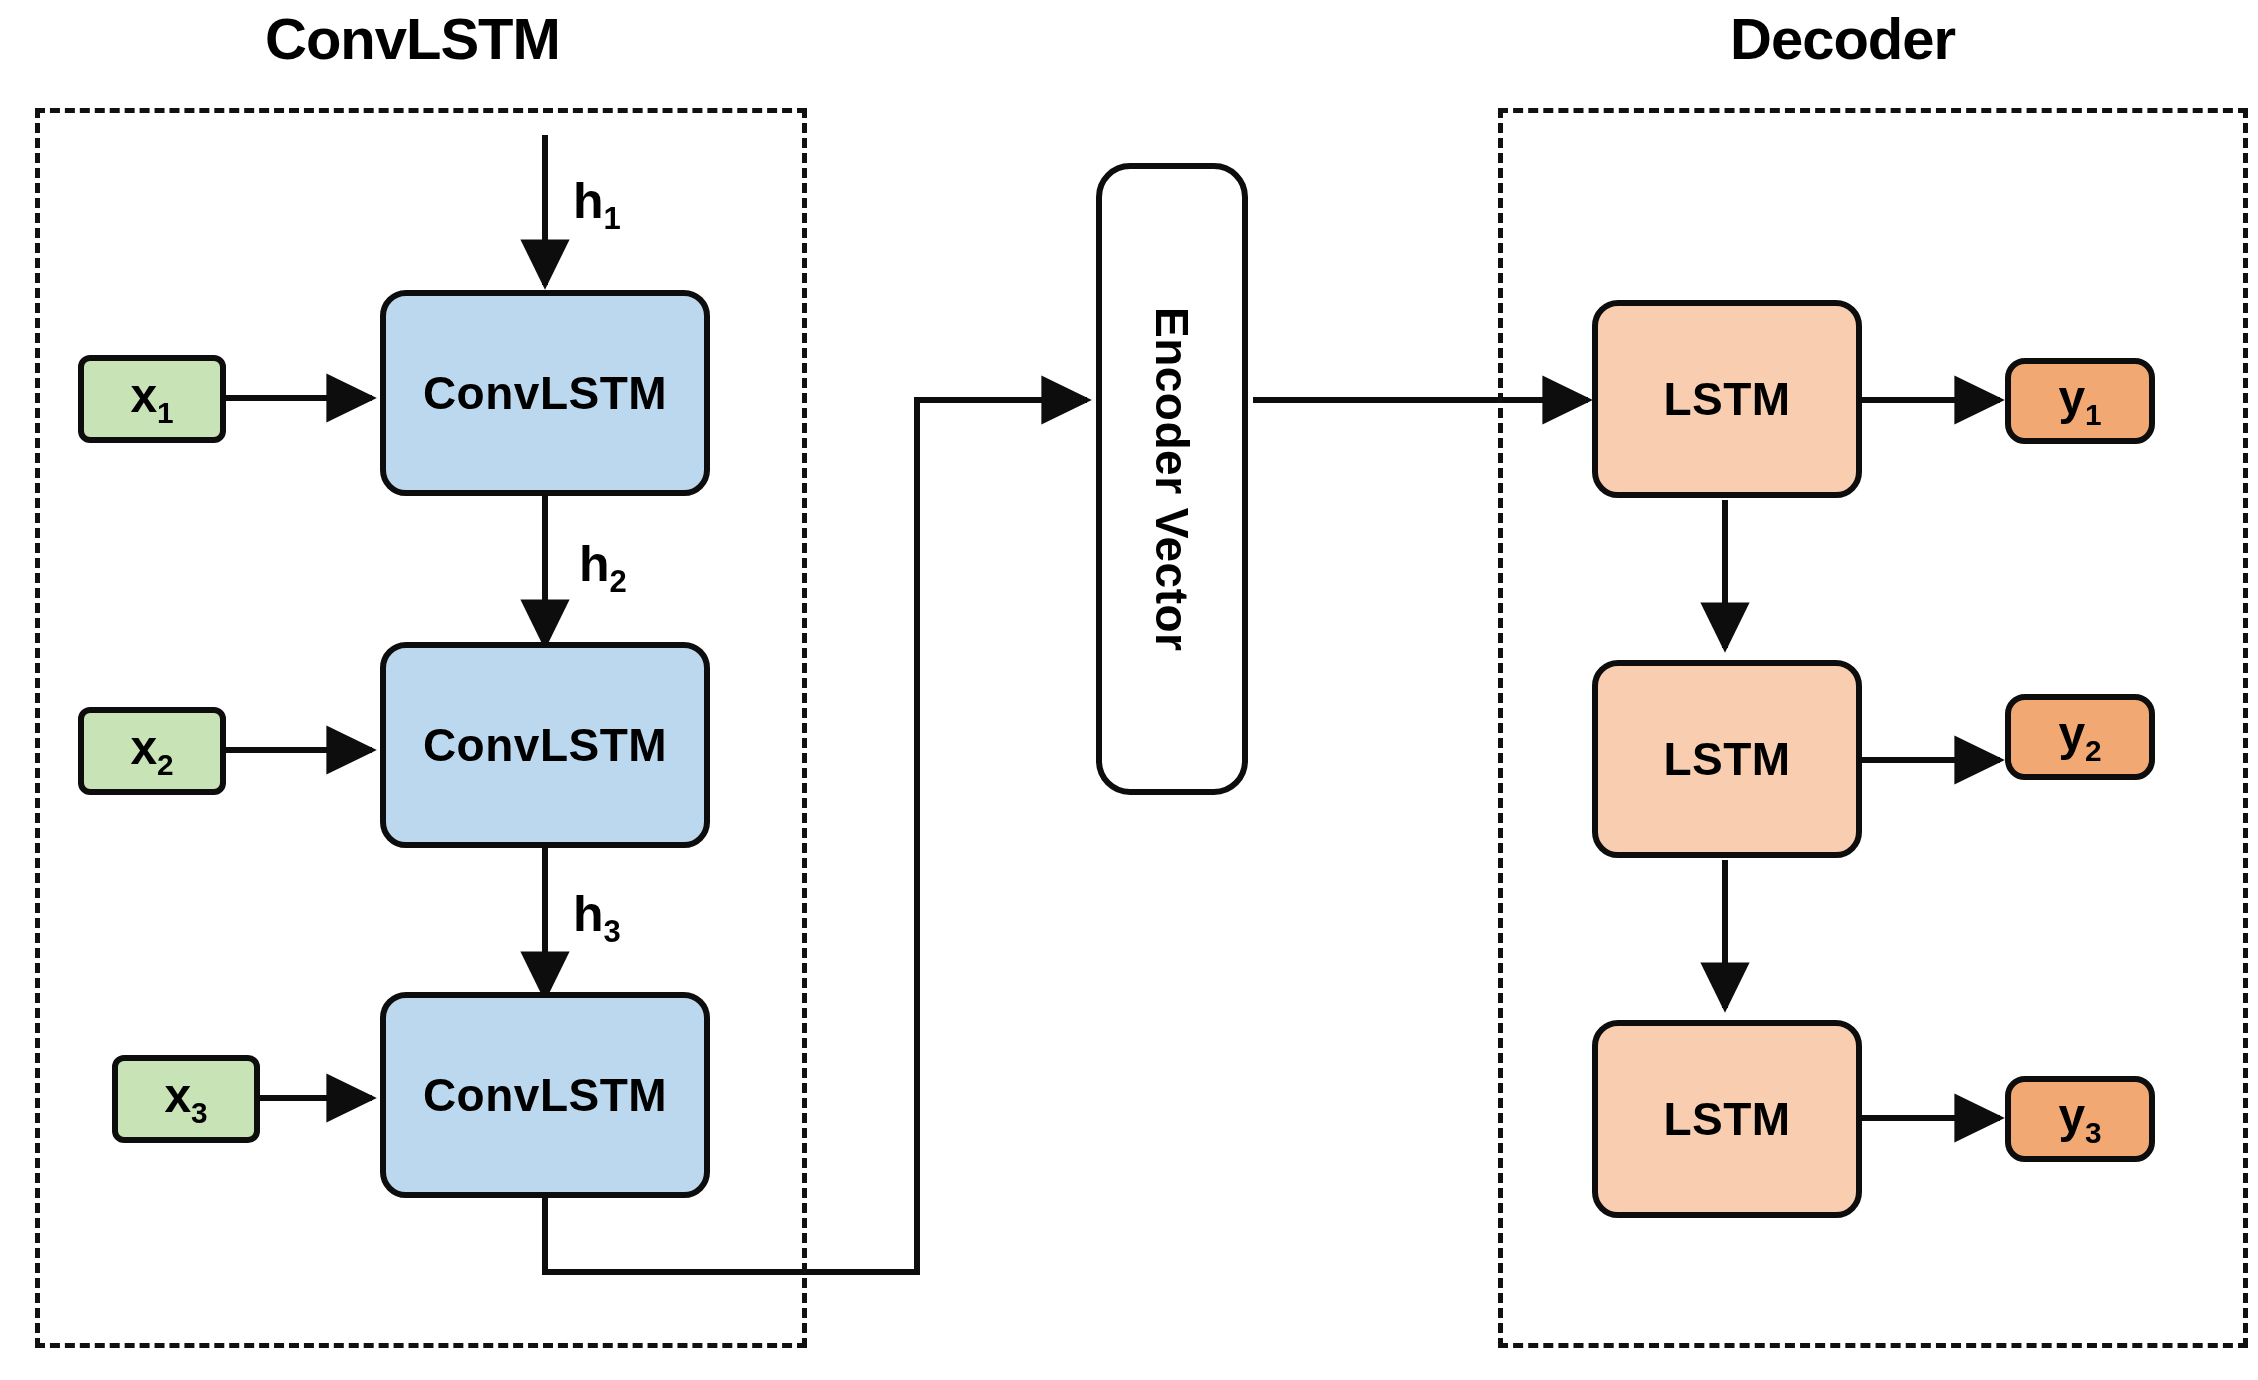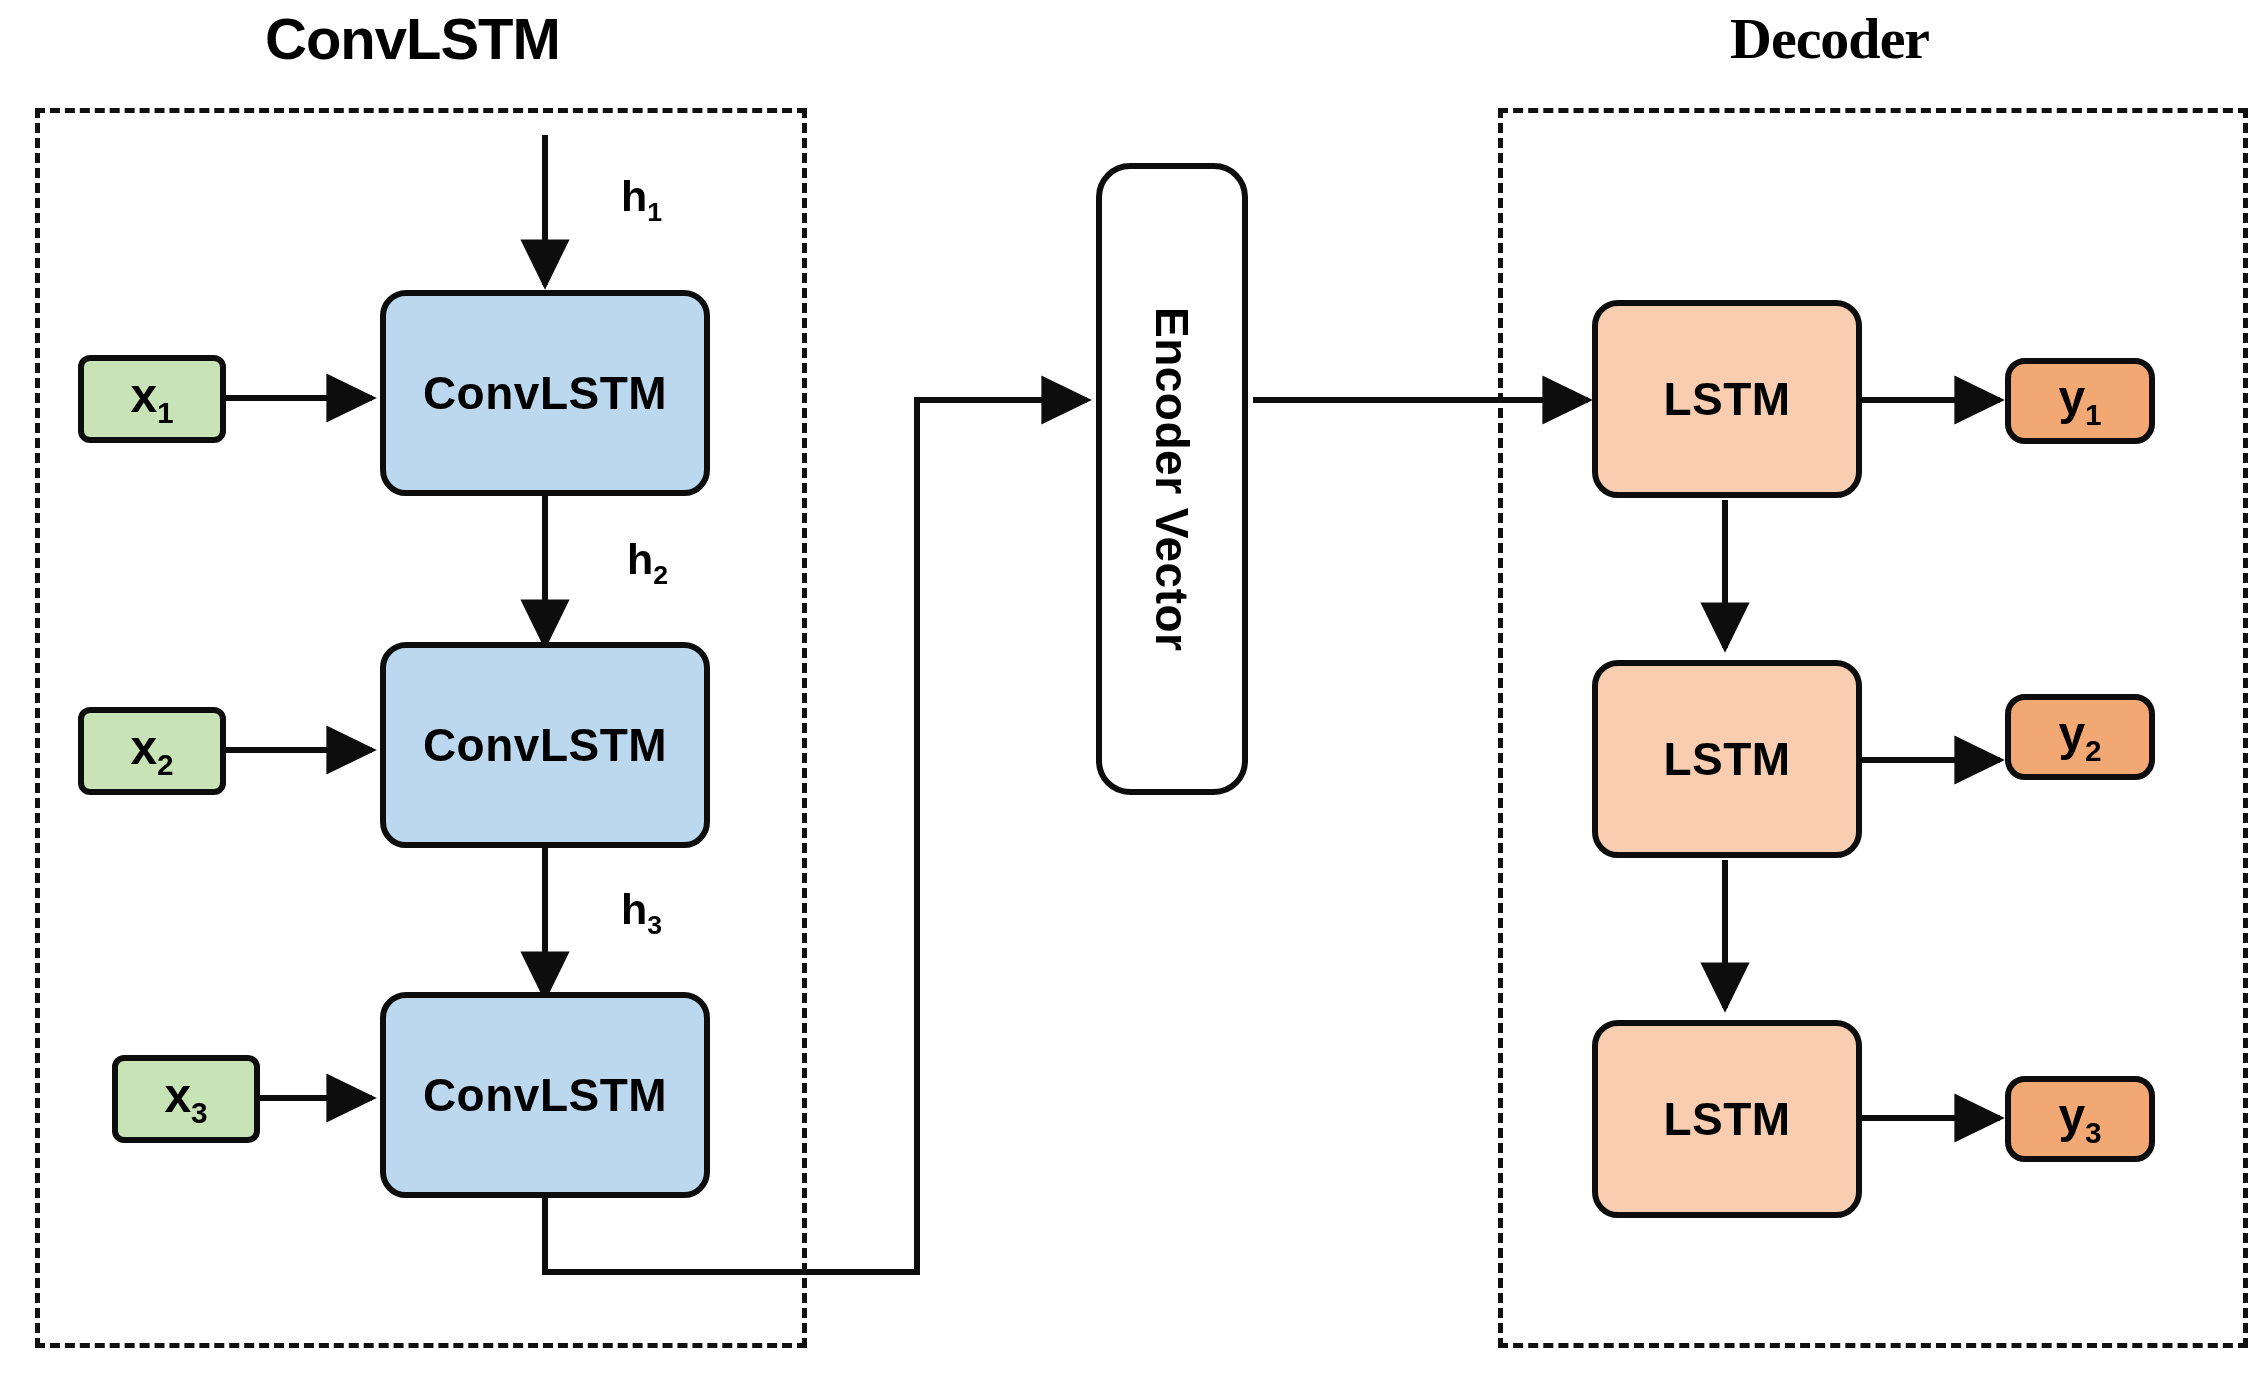--- a/index.html
+++ b/index.html
@@ -26,21 +26,21 @@
   .node.out{background:#f2a873;font-size:48px;border-radius:20px;}
   .node.vec{
     background:#ffffff;font-size:46px;border-radius:34px;letter-spacing:.5px;
   }
   .vec-text{
     writing-mode:vertical-rl;text-orientation:mixed;
     transform:rotate(0deg);white-space:nowrap;font-weight:bold;
   }
   .sub{font-size:0.62em;vertical-align:sub;font-weight:bold;letter-spacing:0;}
   .hlabel{
-    position:absolute;font-weight:bold;font-size:43px;color:#000;white-space:nowrap;margin-left:48px;
+    position:absolute;font-weight:bold;font-size:50px;color:#000;white-space:nowrap;
   }
 </style>
 </head>
 <body>
 
 <div id="stage">
 
   <svg id="wires" viewBox="0 0 2258 1380">
     <defs>
       <marker id="ah" markerWidth="9" markerHeight="9" refX="7.6" refY="4.5" orient="auto" markerUnits="strokeWidth">
@@ -71,21 +71,21 @@
 
       <line x1="1862" y1="760" x2="2000" y2="760" marker-end="url(#ah)"></line>
 
       <line x1="1725" y1="860" x2="1725" y2="1008" marker-end="url(#ah)"></line>
 
       <line x1="1862" y1="1118" x2="2000" y2="1118" marker-end="url(#ah)"></line>
     </g>
   </svg>
 
   <div class="group-title" style="left:265px;top:5px;">ConvLSTM</div>
-  <div class="group-title" style="left:1730px;top:5px;font-family:Liberation Serif, serif;">Decoder</div>
+  <div class="group-title" style="left:1730px;top:5px;">Decoder</div>
 
   <div class="dashed-box" style="left:35px;top:108px;width:762px;height:1230px;"></div>
   <div class="dashed-box" style="left:1498px;top:108px;width:740px;height:1230px;"></div>
 
   <div class="node inp" style="left:78px;top:355px;width:148px;height:88px;">
     <span><span>x</span><span class="sub">1</span></span>
   </div>
   <div class="node inp" style="left:78px;top:707px;width:148px;height:88px;">
     <span><span>x</span><span class="sub">2</span></span>
   </div>

